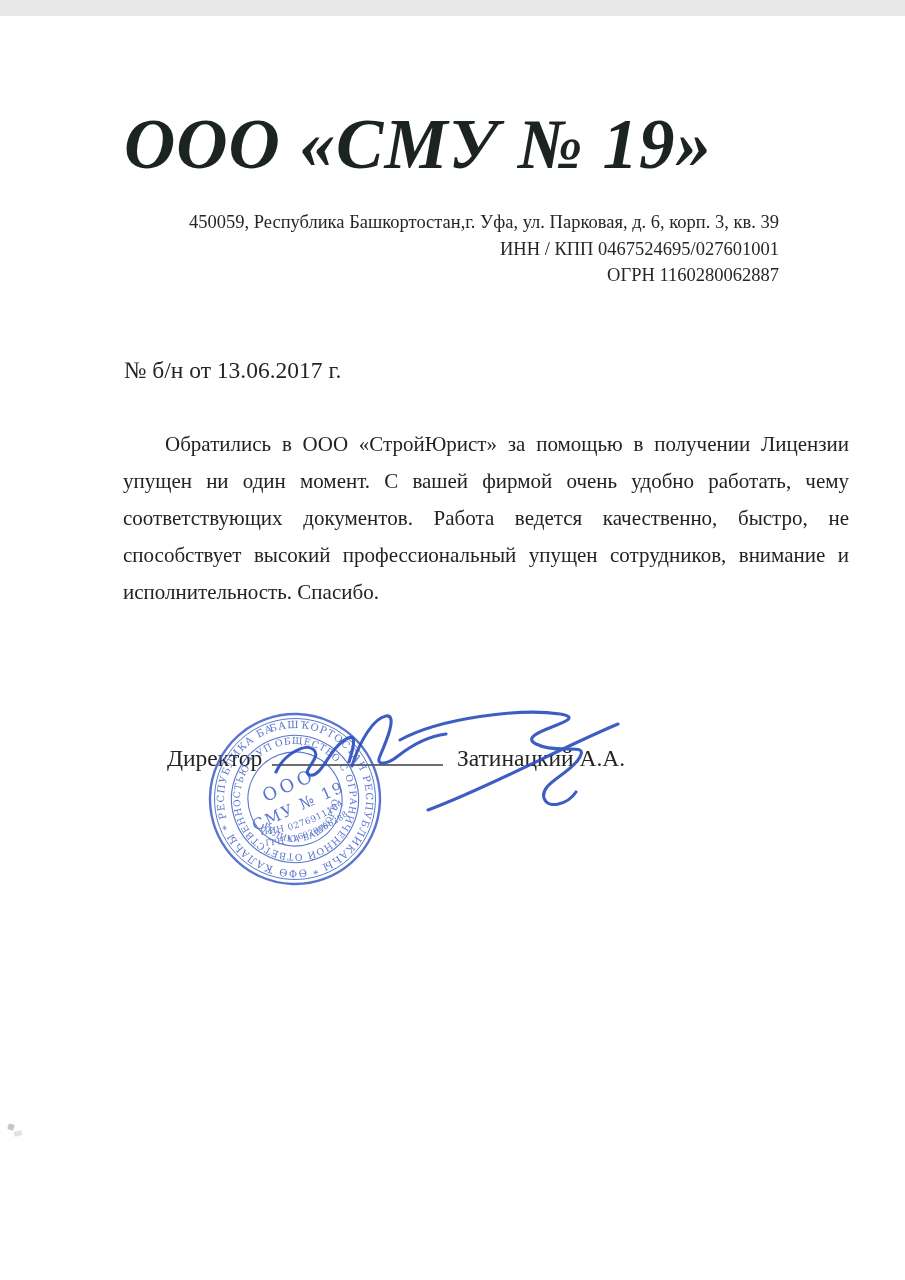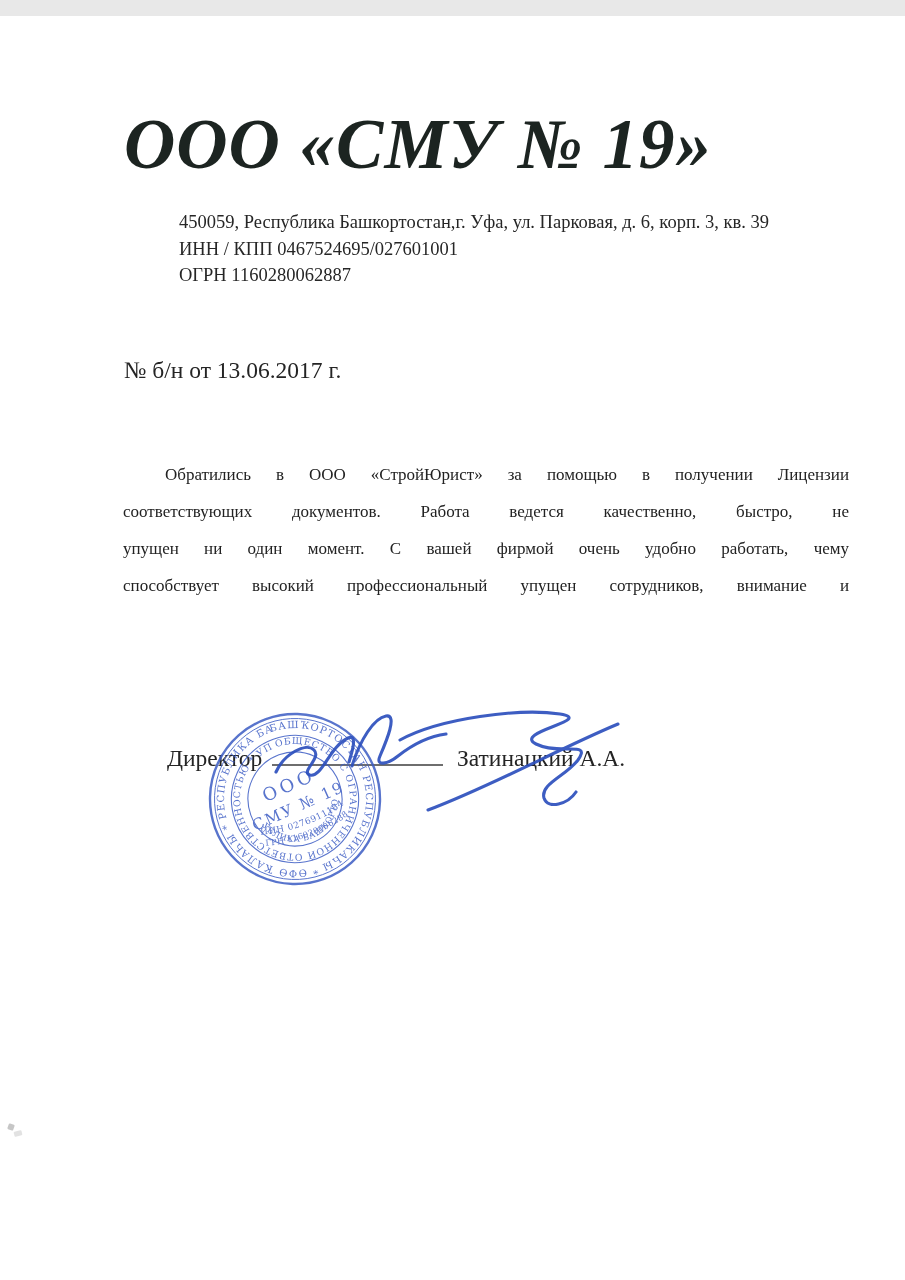--- a/index.html
+++ b/index.html
@@ -22,35 +22,35 @@
     letter-spacing:1px;
     text-align:center;
     color:#1c2421;
     white-space:nowrap;
   }
   .address{
     position:absolute;
     top:193px;left:179px;width:600px;
     font-size:18.5px;
     line-height:26.5px;
-    text-align:left;
+    text-align:right;
     color:#262626;
     white-space:nowrap;
   }
   .refline{
     position:absolute;
     top:341px;left:124px;
     font-size:23.5px;
     color:#242424;
     white-space:nowrap;
   }
   .bodytext{
     position:absolute;
-    top:440px;left:123px;width:726px;
-    font-size:17px;
+    top:410px;left:123px;width:726px;
+    font-size:21px;
     color:#222222;
   }
   .bline{
     height:37px;line-height:37px;
     text-align:justify;
     white-space:nowrap; 
   }
   .bline.j{
     white-space:normal;
     text-align-last:justify;
@@ -102,23 +102,24 @@
   <div class="address">
     <div>450059, Республика Башкортостан,г. Уфа, ул. Парковая, д. 6, корп. 3, кв. 39</div>
     <div>ИНН / КПП 0467524695/027601001</div>
     <div>ОГРН 1160280062887</div>
   </div>
 
   <div class="refline">№ б/н от 13.06.2017 г.</div>
 
   <div class="bodytext">
     <div class="bline j indent">Обратились в ООО «СтройЮрист» за помощью в получении Лицензии</div>
+    <div class="bline j">упущен ни один момент. С вашей фирмой очень удобно работать, чему</div>
     <div class="bline j">соответствующих документов. Работа ведется качественно, быстро, не</div>
-    <div class="bline j">упущен ни один момент. С вашей фирмой очень удобно работать, чему</div>
     <div class="bline j">способствует высокий профессиональный упущен сотрудников, внимание и</div>
+    <div class="bline">исполнительность. Спасибо.</div>
   </div>
 
   <span class="sigrole">Директор</span>
   <span class="sigline"></span>
   <span class="signame">Затинацкий А.А.</span>
 
   <svg class="stamp-svg" viewBox="-110 -110 220 220" aria-hidden="true">
     <g transform="rotate(-20)">
       <circle cx="0" cy="0" r="85" fill="none" stroke="#3c5cc4" stroke-width="2.4"></circle>
       <circle cx="0" cy="0" r="80.5" fill="none" stroke="#3c5cc4" stroke-width="0.9"></circle>

